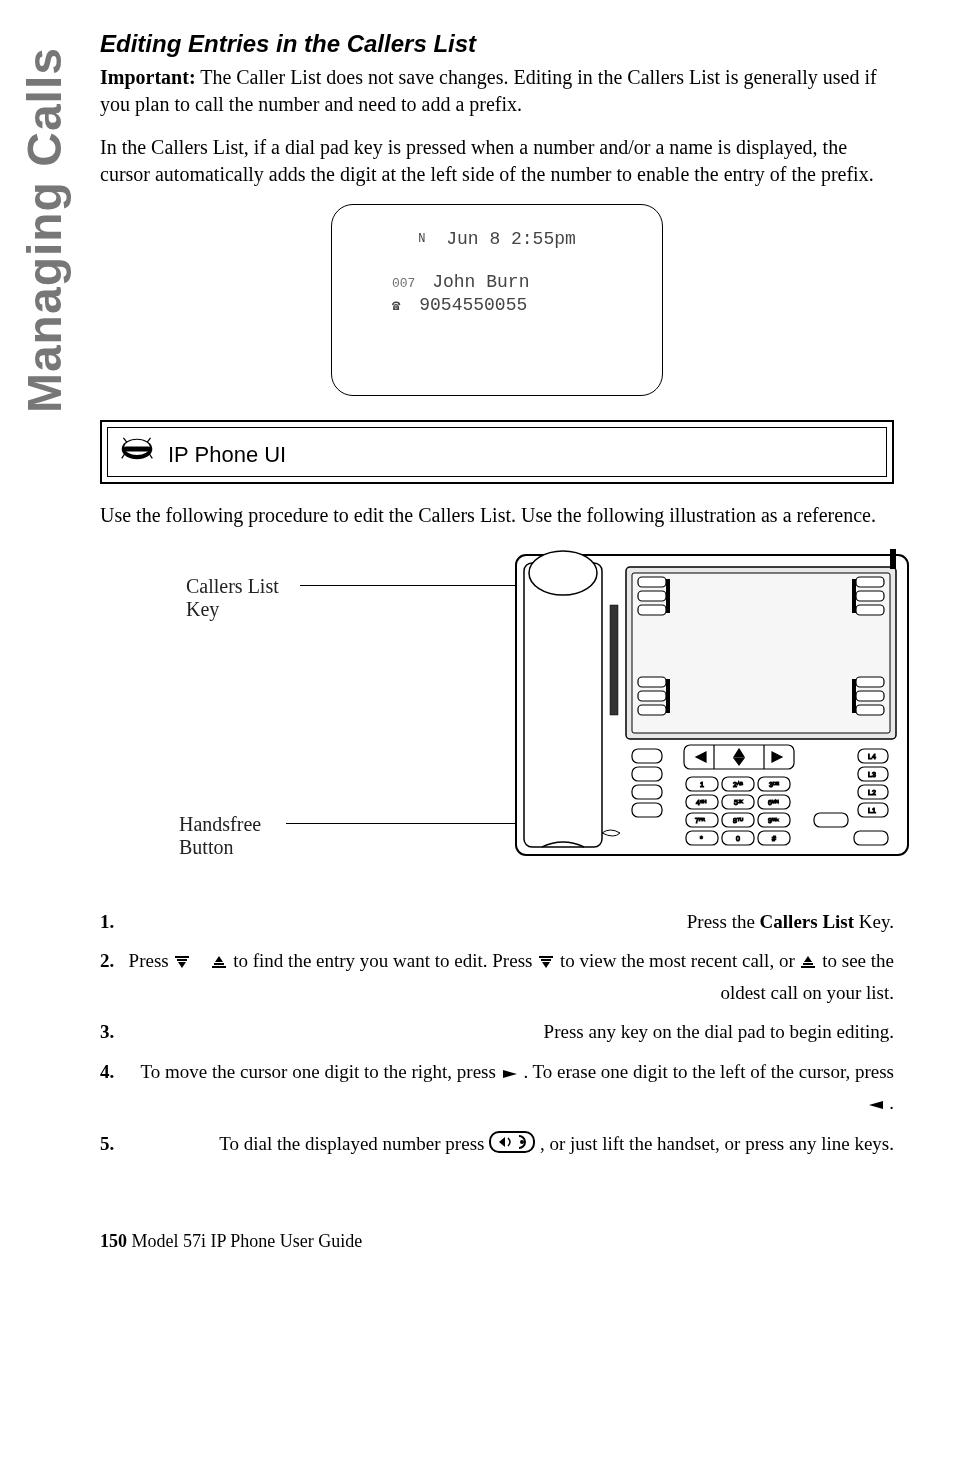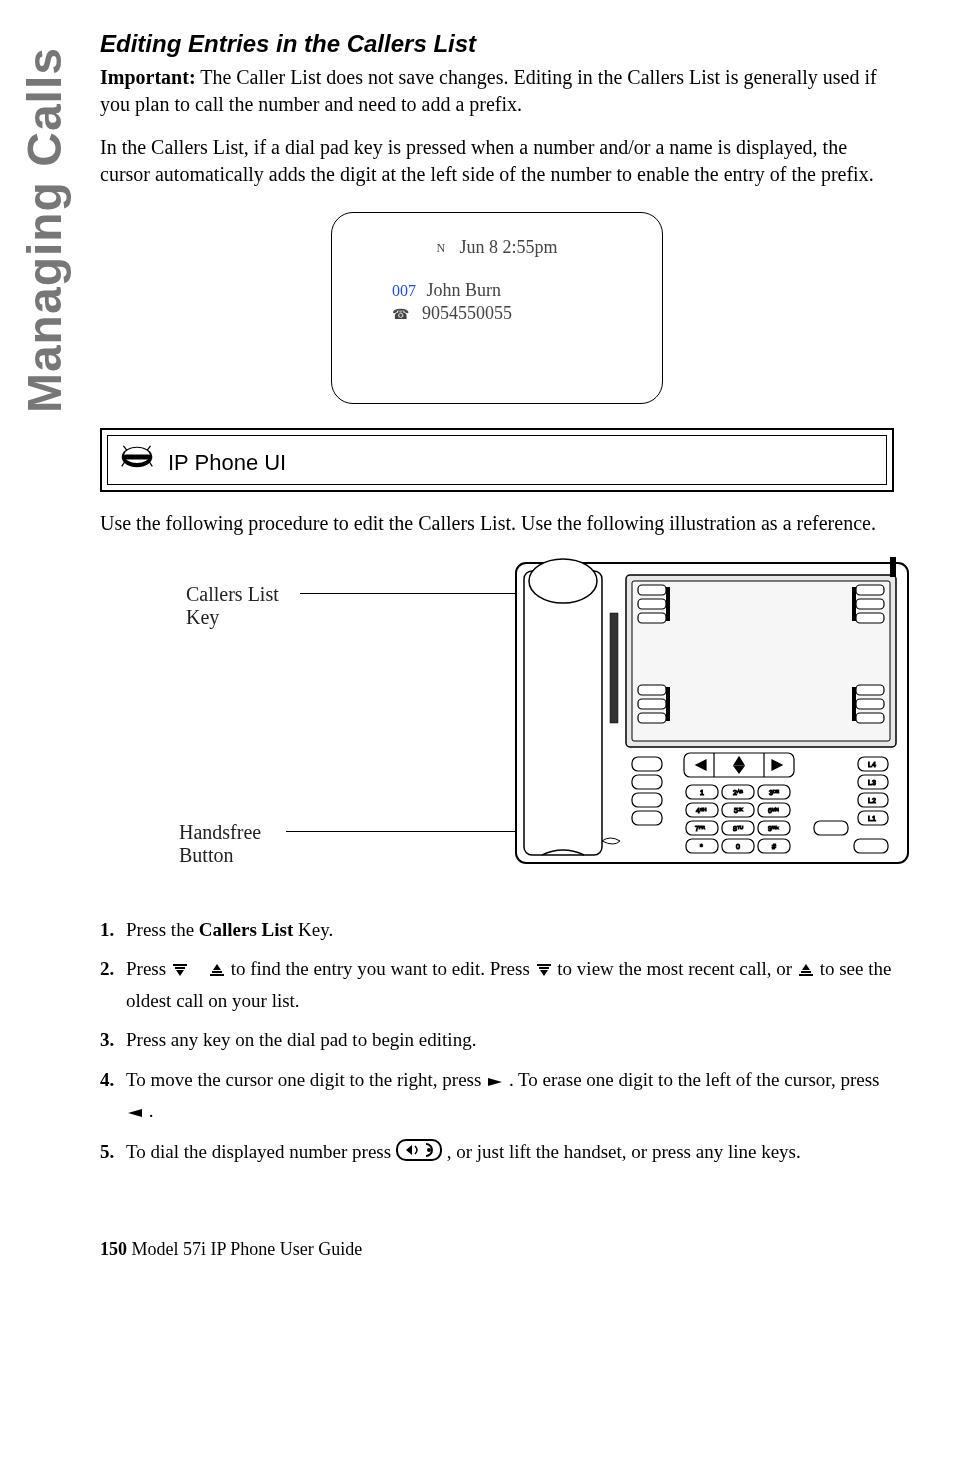--- a/index.html
+++ b/index.html
@@ -50,23 +50,23 @@
   }
   .bold {
     font-weight: bold;
   }
   
   .phone-screen {
     width: 330px;
     height: 190px;
     border: 1.5px solid #000;
     border-radius: 22px;
-    margin: 24px auto 24px auto;
+    margin: 16px auto 24px auto;
     position: relative;
-    font-family: Liberation Serif, serif;
+    font-family: Liberation Mono, monospace;
     color: #444;
   }
   .phone-screen .datetime {
     position: absolute;
     top: 24px;
     left: 0;
     right: 0;
     text-align: center;
     font-size: 18px;
   }
@@ -76,22 +76,22 @@
     margin-right: 10px;
   }
   .phone-screen .entry {
     position: absolute;
     top: 66px;
     left: 60px;
     font-size: 18px;
     line-height: 1.3;
   }
   .phone-screen .entry .idx {
-    font-size: 16px;
-    color: #1d4ed8;
+    font-size: 13px;
+    color: #737373;
     margin-right: 6px;
   }
   .phone-screen .entry .phone-icon {
     font-size: 14px;
     margin-right: 8px;
   }
   
   .ui-box-outer {
     border: 2px solid #000;
     padding: 5px;
@@ -150,20 +150,21 @@
     margin: 0;
     counter-reset: step;
   }
   ol.steps > li {
     font-size: 19px;
     line-height: 1.55;
     margin: 0 0 10px 0;
     padding-left: 26px;
     position: relative;
     counter-increment: step;
+    text-align: right;
   }
   ol.steps > li::before {
     content: counter(step) ".";
     position: absolute;
     left: 0;
     top: 0;
     font-weight: bold;
   }
   .inline-icon {
     display: inline-block;

